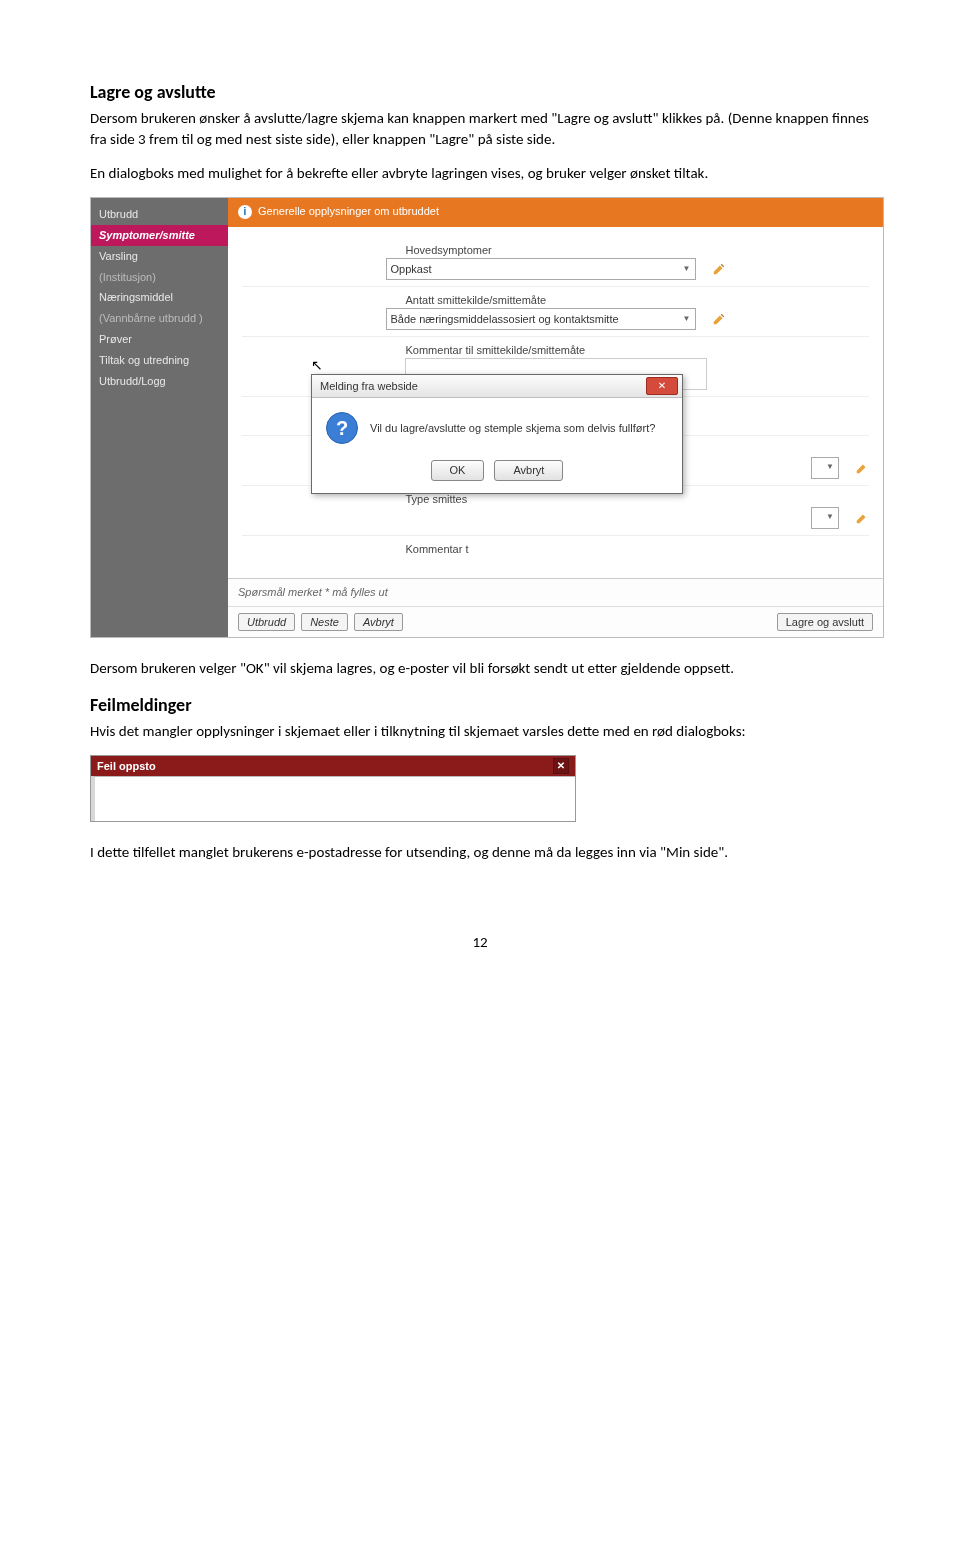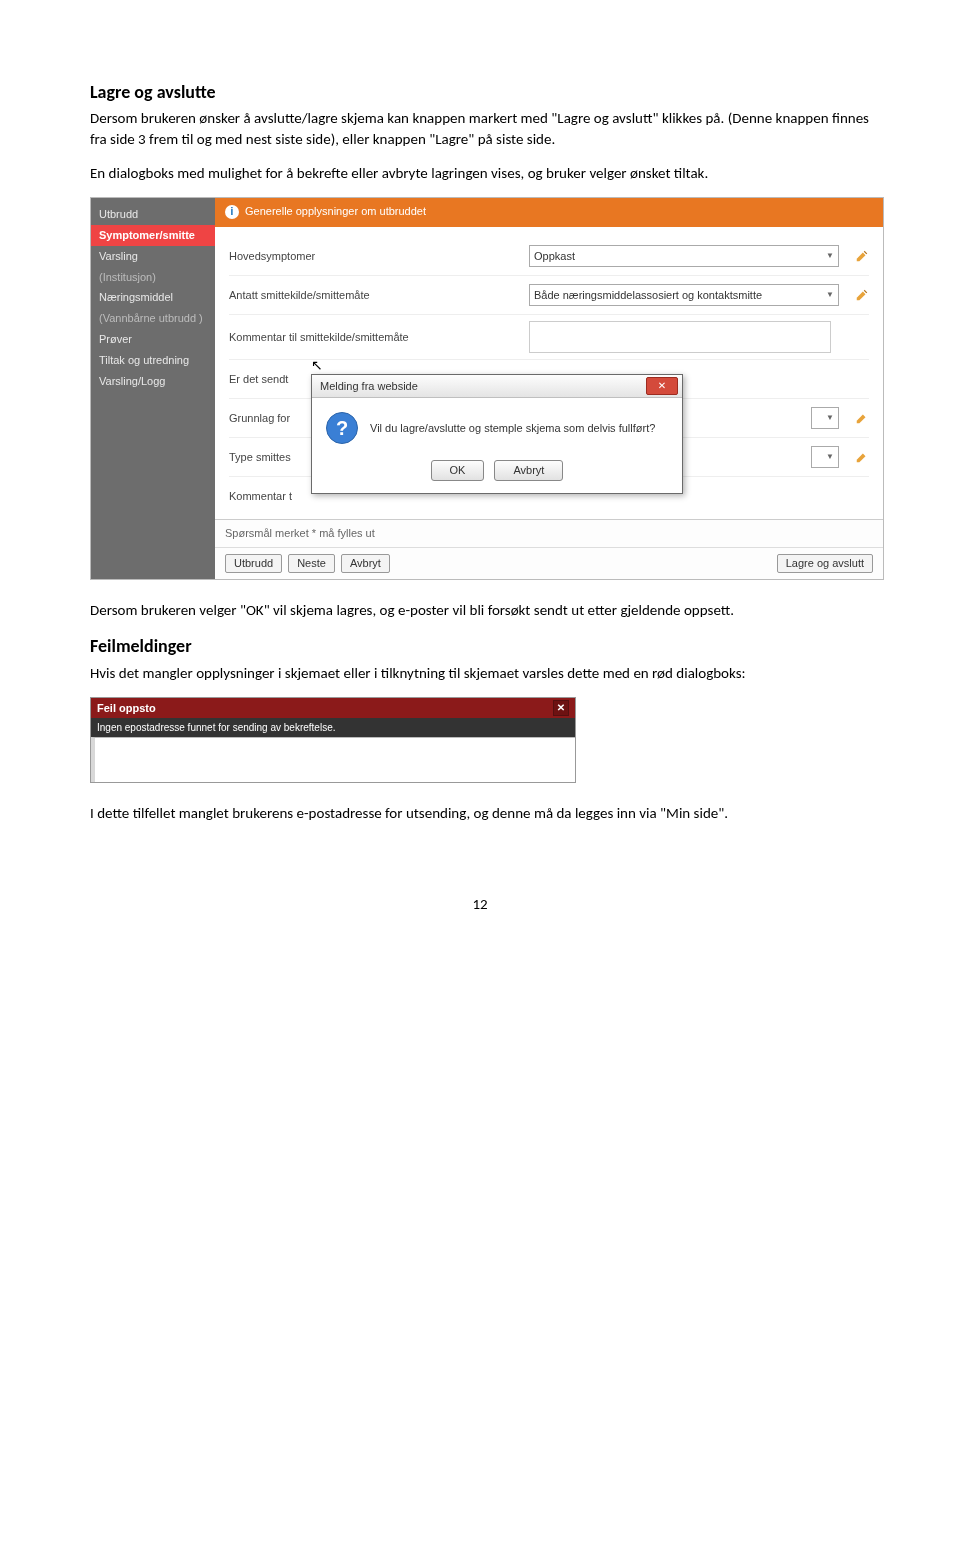--- a/index.html
+++ b/index.html
@@ -26,39 +26,39 @@
   }
   .ss1-body { display: flex; }
   .ss1-side {
     width: 137px;
     background: #6d6d6d;
     color: #e8e8e8;
     padding: 6px 0 30px 0;
     font-size: 11px;
   }
   .ss1-side .item { padding: 3px 8px; }
-  .ss1-side .item.sel { background: #ef4444; color: #fff; font-weight: bold; }
+  .ss1-side .item.sel { background: #be185d; color: #fff; font-weight: bold; font-style: italic; }
   .ss1-side .item.dim { color: #bcbcbc; }
   .ss1-main { flex: 1; }
   .ss1-banner {
     background: #e87722;
     color: #fff;
     padding: 6px 10px 8px 10px;
     font-size: 11px;
     line-height: 1.4;
   }
   .ss1-banner .bline { display: flex; align-items: center; gap: 6px; }
   .info-icon {
     width: 14px; height: 14px; border-radius: 50%;
     background: #fff; color: #0a6ab6; font-weight: bold;
     display: inline-flex; align-items: center; justify-content: center;
     font-size: 10px;
   }
   .ss1-form { padding: 10px 14px 4px 14px; }
-  .frow { display: flex; align-items: center; padding: 6px 0; border-top: 1px solid #eee; min-height: 26px; }
+  .frow { display: flex; align-items: center; padding: 6px 0; border-top: 1px solid #eee; min-height: 26px; flex-direction: column; }
   .frow:first-child { border-top: 0; }
   .flabel { width: 300px; color: #444; }
   .ffield { display: flex; align-items: center; gap: 16px; }
   .fake-select {
     border: 1px solid #aaa; background: #fff; height: 18px; width: 300px;
     font-size: 11px; padding: 1px 4px; display:flex; align-items:center;
     justify-content:space-between;
   }
   .fake-select .arrow { font-size: 8px; color: #666; }
   .fake-textarea {
@@ -68,21 +68,21 @@
     width:14px; height:14px; display:inline-block;
   }
   .edit-icon svg { width:14px; height:14px; display:block; }
   .ss1-footer {
     border-top: 1px solid #ccc;
     padding: 6px 10px;
     display: flex; align-items: center; justify-content: space-between;
     background: #fdfdfd;
     font-size: 11px;
   }
-  .ss1-footer .left { display: flex; gap: 6px; }
+  .ss1-footer .left { display: flex; gap: 6px; font-style: italic; }
   .btn-small {
     border: 1px solid #999; background: #f4f4f4;
     padding: 1px 8px; font-size: 11px; color: #333;
     border-radius: 2px;
   }
   .ss1-req { color: #666; margin-right: 10px; }
   
   .sysdlg {
     position: absolute;
     left: 220px; top: 176px;
@@ -158,21 +158,21 @@
   <div class="ss1-body">
     <div class="ss1-side">
       <div class="item">Utbrudd</div>
       <div class="item sel">Symptomer/smitte</div>
       <div class="item">Varsling</div>
       <div class="item dim">(Institusjon)</div>
       <div class="item">Næringsmiddel</div>
       <div class="item dim">(Vannbårne utbrudd )</div>
       <div class="item">Prøver</div>
       <div class="item">Tiltak og utredning</div>
-      <div class="item">Varsling/Logg</div>
+      <div class="item">Utbrudd/Logg</div>
     </div>
     <div class="ss1-main">
       <div class="ss1-banner">
         <div class="bline">
           <span class="info-icon">i</span>
           <span>Generelle opplysninger om utbruddet</span>
         </div>
       </div>
       <div class="ss1-form">
         <div class="frow">
@@ -285,20 +285,19 @@
 
 <h2 class="section">Feilmeldinger</h2>
 <p class="body">Hvis det mangler opplysninger i skjemaet eller i tilknytning til skjemaet varsles dette med en rød dialogboks:</p>
 
 <div class="errbox-wrap">
   <div class="errbox">
     <div class="eh">
       <span>Feil oppsto</span>
       <span class="x">✕</span>
     </div>
-    <div class="emsg">Ingen epostadresse funnet for sending av bekreftelse.</div>
     <div class="ebody"></div>
   </div>
 </div>
 
 <p class="body gap">I dette tilfellet manglet brukerens e-postadresse for utsending, og denne må da legges inn via "Min side".</p>
 
 <div class="pagenum">12</div>
 
 </body></html>

